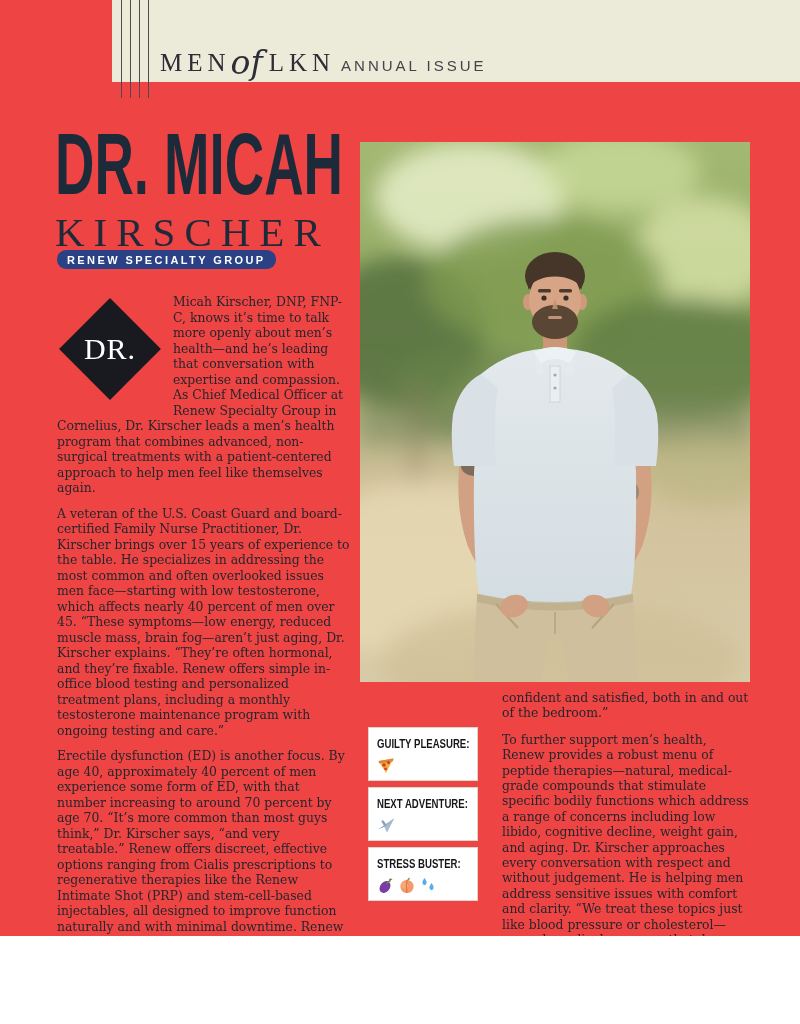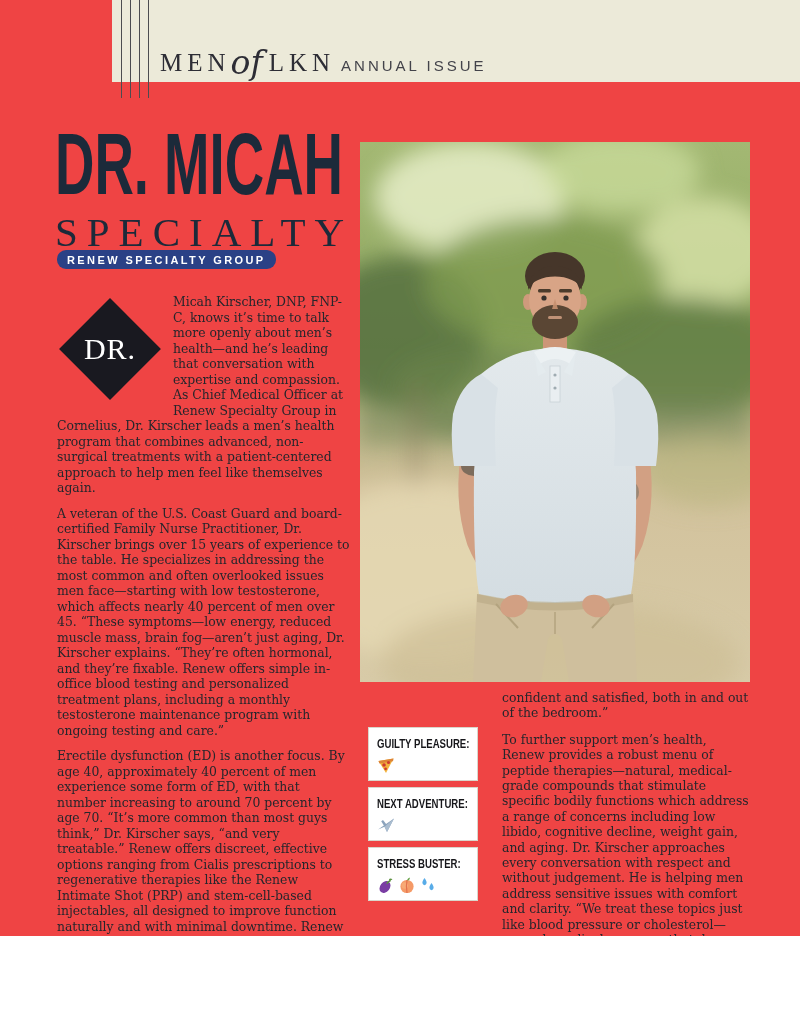--- a/index.html
+++ b/index.html
@@ -75,21 +75,21 @@
   </div>
   <div class="vlines">
     <div class="vline"></div>
     <div class="vline"></div>
     <div class="vline"></div>
     <div class="vline"></div>
   </div>
 
   <div class="headline">
     <div class="headline-first">DR. MICAH</div>
-    <div class="headline-last">SPECIALTY</div>
+    <div class="headline-last">KIRSCHER</div>
   </div>
   <div class="badge">RENEW SPECIALTY GROUP</div>
 
   <div class="col-left">
     <div>
       <div class="diamond-float">
         <div class="diamond"></div>
         <div class="diamond-label">DR.</div>
       </div>
       <p>Micah Kirscher, DNP, FNP-C, knows it’s time to talk more openly about men’s health—and he’s leading that conversation with expertise and compassion. As Chief Medical Officer at Renew Specialty Group in Cornelius, Dr. Kirscher leads a men’s health program that combines advanced, non-surgical treatments with a patient-centered approach to help men feel like themselves again.</p>

